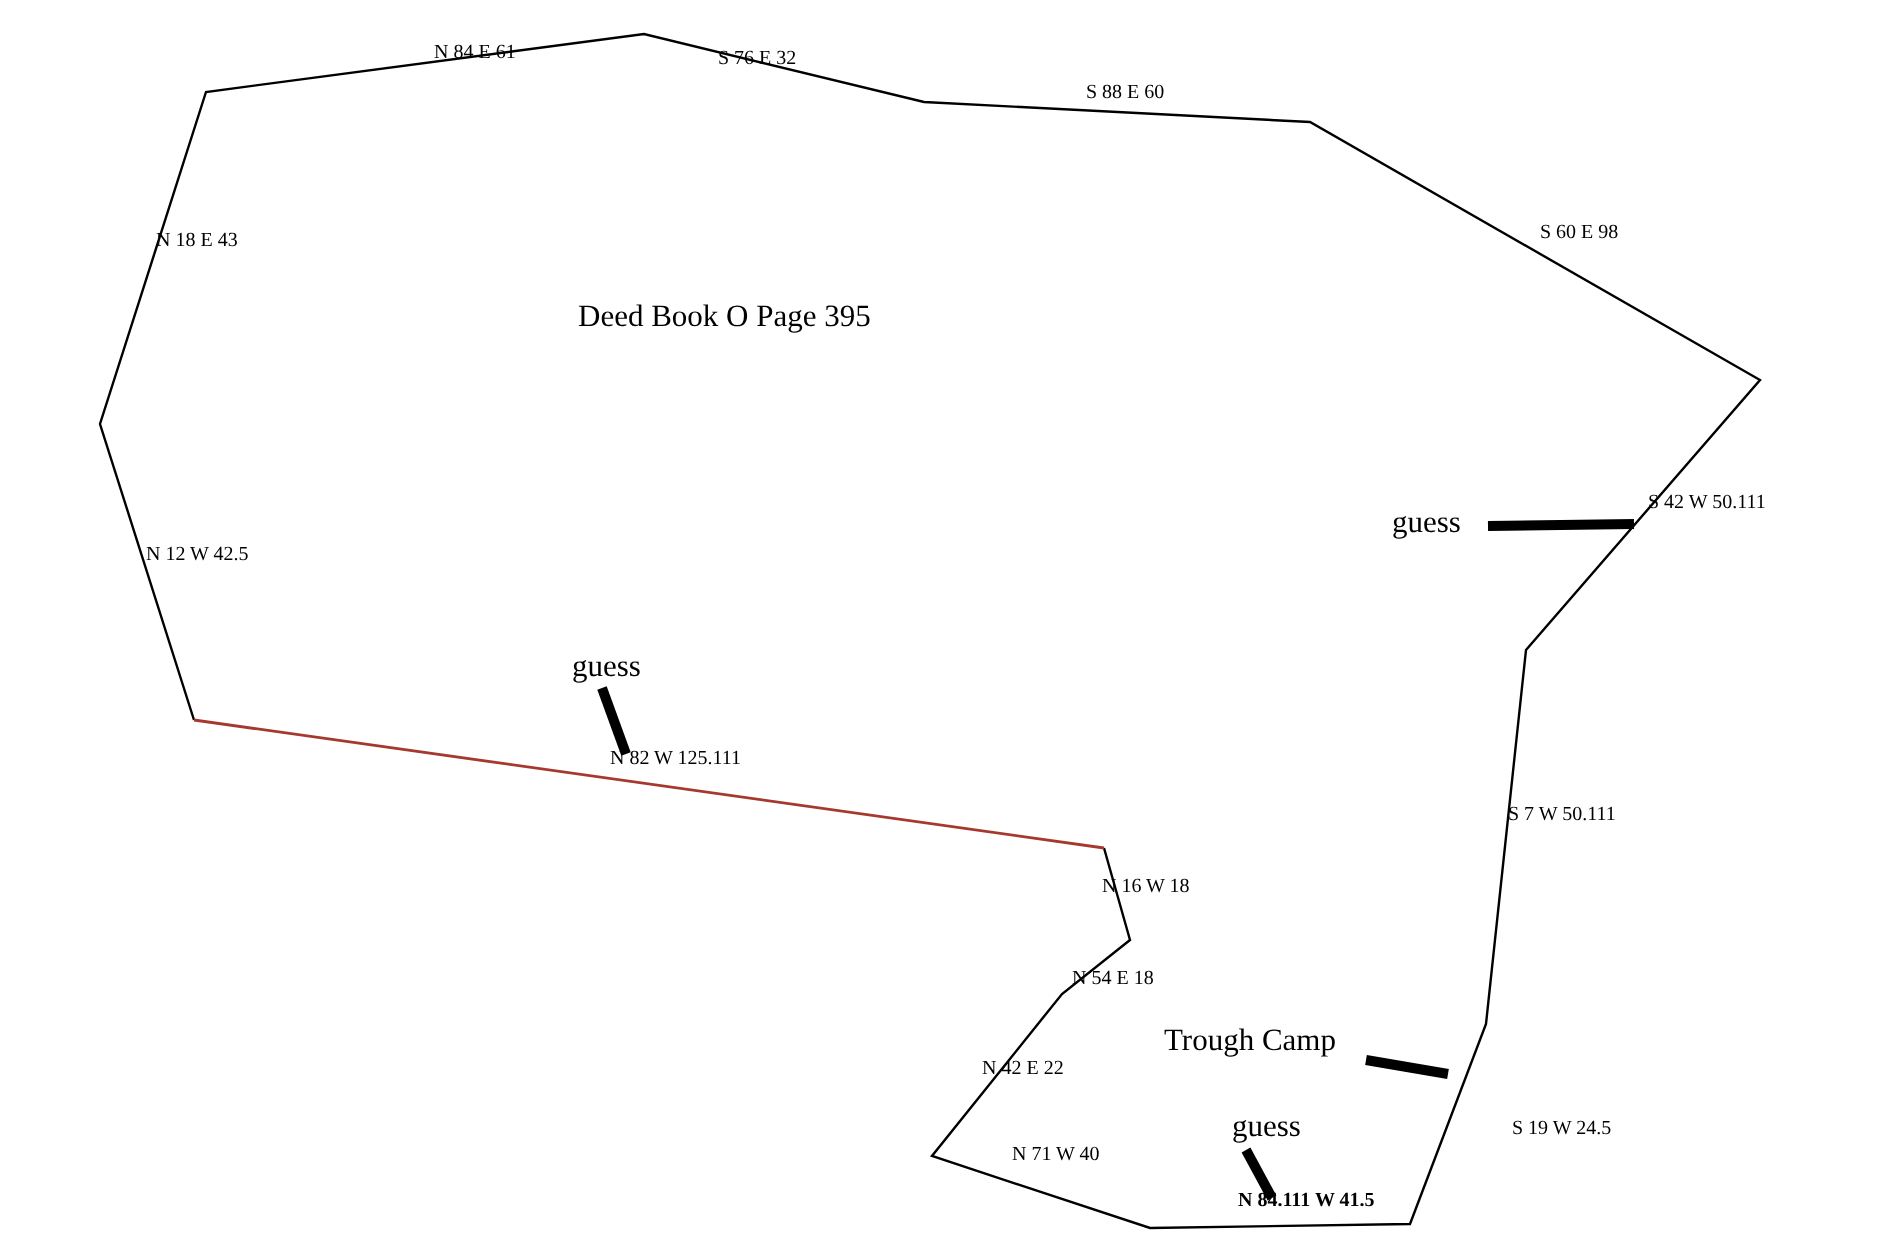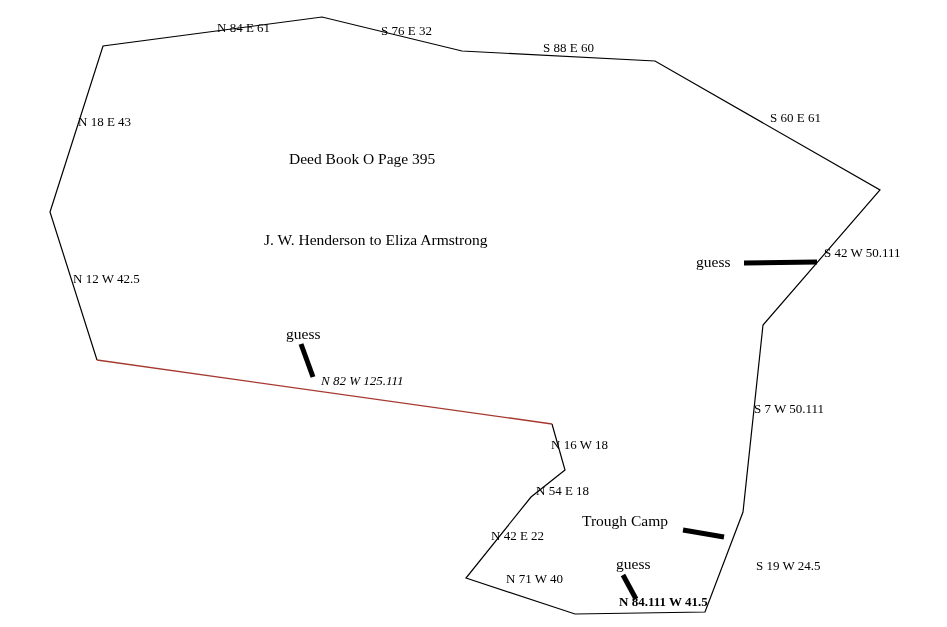--- a/index.html
+++ b/index.html
@@ -12,21 +12,21 @@
     font-family:"Liberation Serif", serif;
   }
   .stage svg{
     position:absolute;
     left:0;top:0;
   }
   .label{
     position:absolute;
     white-space:nowrap;
     color:#000000;
-    font-size:13px;
+    font-size:10px;
     line-height:1.1;
   }
   .title{
     font-weight:normal;
     font-size:15.5px;
   }
 </style>
 </head>
 <body>
 
@@ -35,35 +35,34 @@
   <svg id="plat-svg" width="947" height="627" viewBox="0 0 947 627">
       <polyline points="97,360 50,212 103,46 322,17 462,51 655,61 880,190 763,325 743,512 705,612 575,614 466,578 531,497 565,470 552,424" fill="none" stroke="#000000" stroke-width="1.2"></polyline>
       <line x1="552" y1="424" x2="97" y2="360" stroke="#a5392f" stroke-width="1.4"></line>
       <line x1="744" y1="263" x2="817" y2="262" stroke="#000000" stroke-width="5"></line>
       <line x1="301" y1="344" x2="313" y2="377" stroke="#000000" stroke-width="5"></line>
       <line x1="623" y1="575" x2="636" y2="599" stroke="#000000" stroke-width="5"></line>
       <line x1="683" y1="530" x2="724" y2="537" stroke="#000000" stroke-width="5"></line>
     </svg>
 
   <div class="label title" style="left: 289px; top: 150px;">Deed Book O Page 395</div>
-  <div class="label title" style="left: 264px; top: 231px;">J. W. Henderson to Eliza Armstrong</div>
   <div class="label title" style="left: 582px; top: 512px;">Trough Camp</div>
   <div class="label title" style="left: 696px; top: 253px;">guess</div>
   <div class="label title" style="left: 286px; top: 325px;">guess</div>
   <div class="label title" style="left: 616px; top: 555px;">guess</div>
 
   <div class="label" style="left: 217px; top: 21px;">N 84 E 61</div>
-  <div class="label" style="left: 381px; top: 24px;">S 76 E 32</div>
+  <div class="label" style="left: 359px; top: 24px;">S 76 E 32</div>
   <div class="label" style="left: 543px; top: 41px;">S 88 E 60</div>
-  <div class="label" style="left: 770px; top: 111px;">S 60 E 61</div>
+  <div class="label" style="left: 770px; top: 111px;">S 60 E 98</div>
   <div class="label" style="left: 824px; top: 246px;">S 42 W 50.111</div>
   <div class="label" style="left: 754px; top: 402px;">S 7 W 50.111</div>
   <div class="label" style="left: 708px; top: 559px; margin-left: 48px;">S 19 W 24.5</div>
   <div class="label" style="left: 619px; top: 595px; font-weight: bold;">N 84.111 W 41.5</div>
   <div class="label" style="left: 506px; top: 572px;">N 71 W 40</div>
   <div class="label" style="left: 491px; top: 529px;">N 42 E 22</div>
   <div class="label" style="left: 536px; top: 484px;">N 54 E 18</div>
   <div class="label" style="left: 551px; top: 438px;">N 16 W 18</div>
-  <div class="label" style="left: 321px; top: 374px; font-style: italic;">N 82 W 125.111</div>
+  <div class="label" style="left: 305px; top: 374px;">N 82 W 125.111</div>
   <div class="label" style="left: 73px; top: 272px;">N 12 W 42.5</div>
   <div class="label" style="left: 78px; top: 115px;">N 18 E 43</div>
 
 </div>
 
 </body></html>

